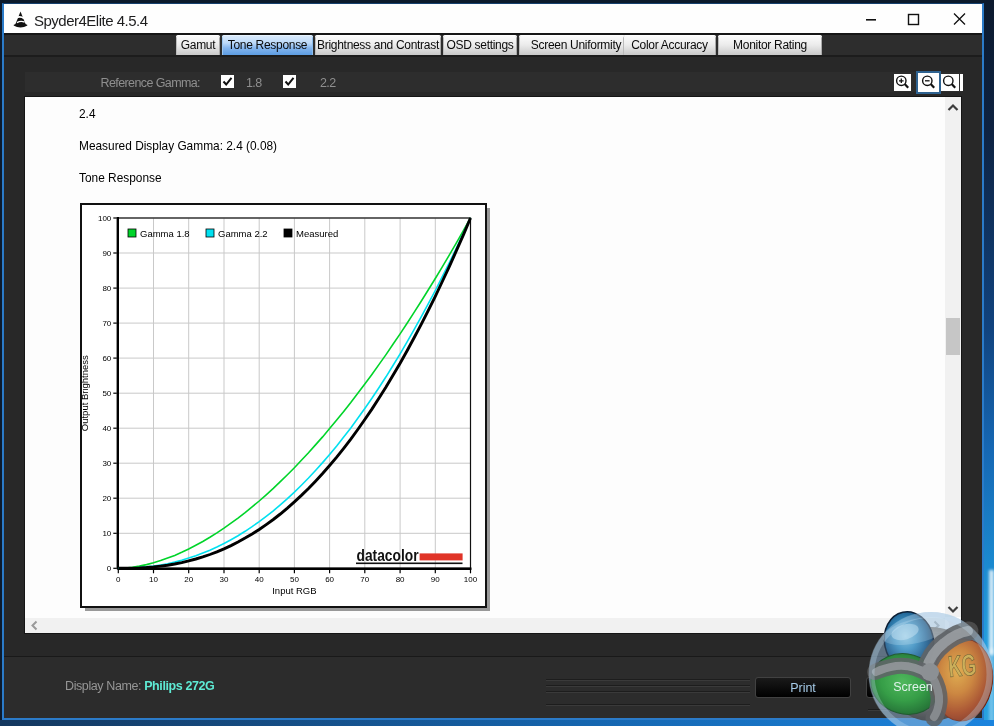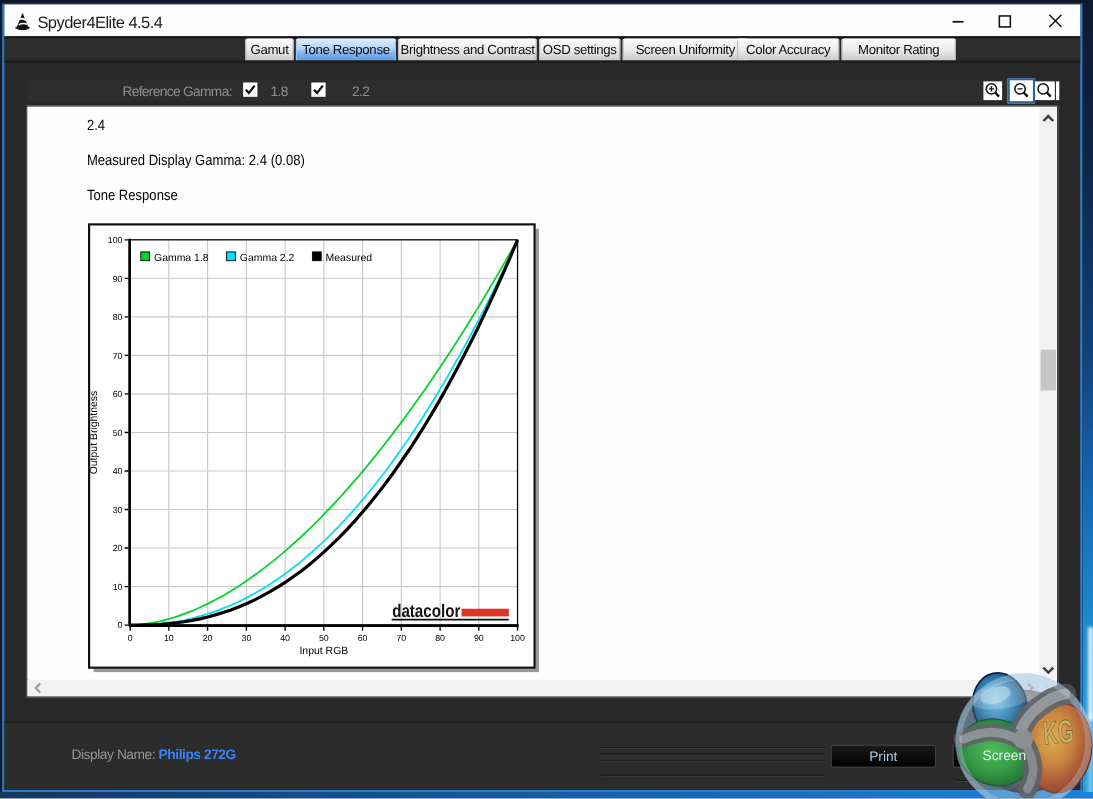--- a/index.html
+++ b/index.html
@@ -11,41 +11,41 @@
 #deskbottom { left:0; top:720px; width:994px; height:6px;
   background:linear-gradient(to right, #14375e, #1566b0 60%, #1b84de); }
 #window { left:2px; top:3px; width:982px; height:717px; background:#282828;
   border-left:2px solid #2b7bc9; border-right:2px solid #2b7bc9; border-bottom:2px solid #2b7bc9; border-top:1px solid #16406e; }
 #titlebar { left:4px; top:4px; width:978px; height:29px; background:#fefefe; }
 #title { left:34px; top:12px; font-size:15px; color:#1d1d1e; letter-spacing:-0.5px; }
 #titleshadow { left:4px; top:33px; width:978px; height:2px; background:#161616; }
 .tab { position:absolute; top:35px; height:20px; font-size:12px; white-space:nowrap; letter-spacing:-0.3px; color:#0a0a0a;
   display:flex; align-items:center; justify-content:center;
   background:linear-gradient(#fdfdfd, #ebebeb 50%, #c9c9c9); border-radius:2.5px 2.5px 0 0;
-  box-shadow:inset 0 1px 0 #fff, inset 1px 0 0 #bbb, inset -1px 0 0 #aaa;margin-left:47px; }
+  box-shadow:inset 0 1px 0 #fff, inset 1px 0 0 #bbb, inset -1px 0 0 #aaa; }
 .tab.active { background:linear-gradient(#ddecfc, #bcd9f8 40%, #84b5ee 65%, #5d9de2);
   box-shadow:inset 0 1px 0 #e8f3fd, inset 1px 0 0 #9cc6ef, inset -1px 0 0 #8bbcec; }
 #tabline { left:4px; top:55px; width:978px; height:2px; background:#1c1c1c; }
 #toolbar { left:25px; top:72px; width:937px; height:20px; background:#2d2d2d; }
 .tbtext { position:absolute; top:75.5px; font-size:12.5px; color:#8f8f8f; letter-spacing:-0.6px; }
 .cb { position:absolute; top:75px; width:13px; height:13px; background:#fff; }
 .zoombtn { position:absolute; top:74px; width:17px; height:17px; background:#fff; }
 #zring { left:916px; top:71px; width:25px; height:23px; border:2px solid #2f6391; background:#fff; }
 #viewport { left:24px; top:96px; width:938px; height:538px; border:1px solid #151515; background:#fdfdfd; }
 #whitearea { left:25px; top:97px; width:920px; height:520px; background:#fdfdfd; }
 .ctext { position:absolute; left:79px; font-size:13.5px; color:#000; transform:scaleX(0.88); transform-origin:left center; }
 #vscroll { left:945px; top:97px; width:16px; height:520px; background:#f1f1f1; }
 #vthumb { left:946px; top:318px; width:14px; height:37px; background:#c6c6c6; }
 #hscroll { left:25px; top:618px; width:920px; height:15px; background:#f1f1f1; }
 #chartbox { left:80px; top:203px; width:407px; height:405px; background:#fff; border:2px solid #111;
   box-shadow:4px 4px 0 -1px #999; }
 #botsep { left:4px; top:656px; width:978px; height:1px; background:#191919; }
 #botbar { left:4px; top:657px; width:978px; height:61px; background:#2c2c2c; }
 #dispname { left:65px; top:679px; font-size:12.5px; color:#969696; letter-spacing:-0.4px; }
-#dispname b { color:#3b82f6; }
+#dispname b { color:#5eead4; }
 .ridge { position:absolute; left:546px; width:204px; height:2px;
   background:linear-gradient(#1d1d1d 50%, #3a3a3a 50%); }
 .btn { position:absolute; top:677px; height:21px; border-radius:3px; border:1px solid #414141;
   background:linear-gradient(#1a1a1a, #000); display:flex; align-items:center; justify-content:center;
   font-size:12.5px; }
 #printbtn { left:755px; width:96px; color:#a6cbe8; }
 #closebtn { left:866px; width:97px; color:#b9d8cc; }
 #closelabel { left:883px; top:680px; font-size:12.5px; color:#dff2ea; z-index:30; width:60px; text-align:center;}
 svg { position:absolute; }
 </style>
@@ -74,21 +74,21 @@
   <div class="abs" style="left:4px; top:35px; width:978px; height:20px; background:#2d2d2d; border-radius:4px 0 0 0;"></div>
   <div class="tab" style="left:176px; width:44px;">Gamut</div>
   <div class="tab active" style="left:222px; width:91px;">Tone Response</div>
   <div class="tab" style="left:315px; width:126px;">Brightness and Contrast</div>
   <div class="tab" style="left:443px; width:74px;">OSD settings</div>
   <div class="tab" style="left:519px; width:114px;">Screen Uniformity</div>
   <div class="tab" style="left:623px; width:93px;">Color Accuracy</div>
   <div class="tab" style="left:718px; width:104px;">Monitor Rating</div>
   <div class="abs" id="tabline"></div>
   <div class="abs" id="toolbar"></div>
-  <div class="tbtext" style="left:93px; width:136px; text-align:center;">Reference Gamma:</div>
+  <div class="tbtext" style="left:64px; width:136px; text-align:right;">Reference Gamma:</div>
   <div class="cb" style="left:221px;"></div>
   <svg style="left:221px; top:75px;" width="13" height="13" viewBox="0 0 13 13">
     <path d="M2.5,6.5 L5.2,9.5 L10.5,2.8" stroke="#111" stroke-width="2" fill="none"></path>
   </svg>
   <div class="tbtext" style="left:246px;">1.8</div>
   <div class="cb" style="left:283px;"></div>
   <svg style="left:283px; top:75px;" width="13" height="13" viewBox="0 0 13 13">
     <path d="M2.5,6.5 L5.2,9.5 L10.5,2.8" stroke="#111" stroke-width="2" fill="none"></path>
   </svg>
   <div class="tbtext" style="left:292px;margin-left:28px;">2.2</div>

